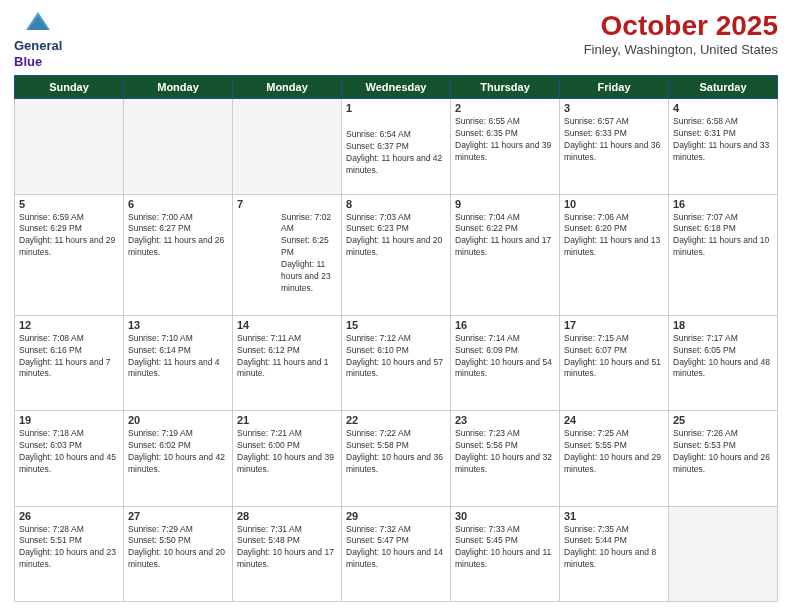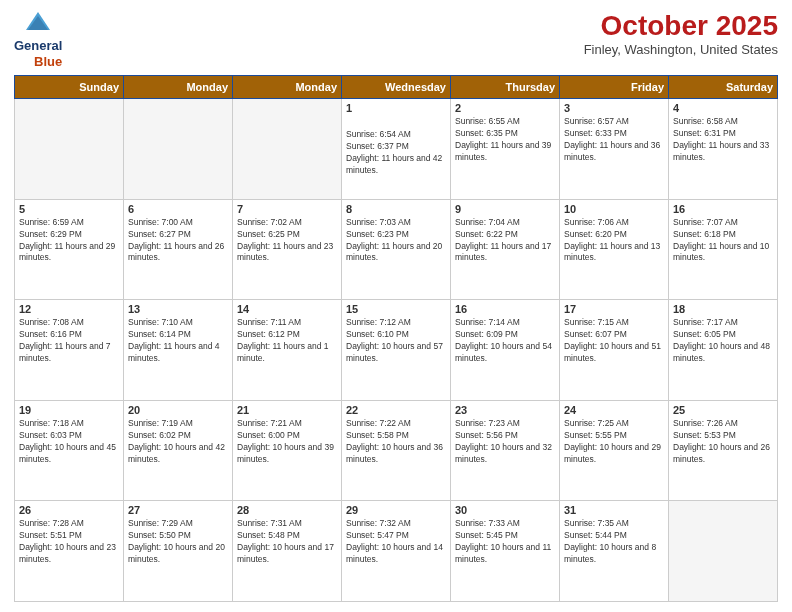--- a/index.html
+++ b/index.html
@@ -29,22 +29,21 @@
       gap: 4px;
       flex-direction: column;
     }
     .logo-text {
       font-size: 13px;
       font-weight: bold;
       color: #1a3a6b;
       line-height: 1.2;
     }
     .logo-text span {
-      color: #c2410c;
-      margin-left: 20px;
+      color: #4c1d95;
     }
     .logo-icon {
       width: 28px;
       height: 24px;
     }
     .title-block {
       text-align: right;
     }
     .calendar-title {
       font-size: 28px;
@@ -56,26 +55,26 @@
       color: #444;
       padding-left: 8px;
     }
     .calendar-table {
       width: 100%;
       border-collapse: collapse;
       flex: 1;
       table-layout: fixed;
     }
     .calendar-table th {
-      background: #a16207;
+      background: #14532d;
       color: #fff;
       font-size: 11px;
       font-weight: bold;
       padding: 5px 4px;
-      text-align: right;
+      text-align: center;
       border: 1px solid #1a4a9a;
       margin-left: 15px;
     }
     .calendar-table td {
       vertical-align: top;
       border: 1px solid #ccc;
       padding: 3px 4px;
       font-size: 9px;
       color: #333;
       height: 82px;
@@ -173,21 +172,21 @@
 Daylight: 11 hours and 29 minutes.</div>
           </td>
           <td>
             <span class="day-number">6</span>
             <div class="cell-info" style="white-space: pre-line;">Sunrise: 7:00 AM
 Sunset: 6:27 PM
 Daylight: 11 hours and 26 minutes.</div>
           </td>
           <td>
             <span class="day-number">7</span>
-            <div class="cell-info" style="white-space: pre-line;">Sunrise: 7:02 AM
+            <div class="cell-info" style="white-space: pre-line; margin-left: 44px;">Sunrise: 7:02 AM
 Sunset: 6:25 PM
 Daylight: 11 hours and 23 minutes.</div>
           </td>
           <td>
             <span class="day-number">8</span>
             <div class="cell-info" style="white-space: pre-line;">Sunrise: 7:03 AM
 Sunset: 6:23 PM
 Daylight: 11 hours and 20 minutes.</div>
           </td>
           <td>

